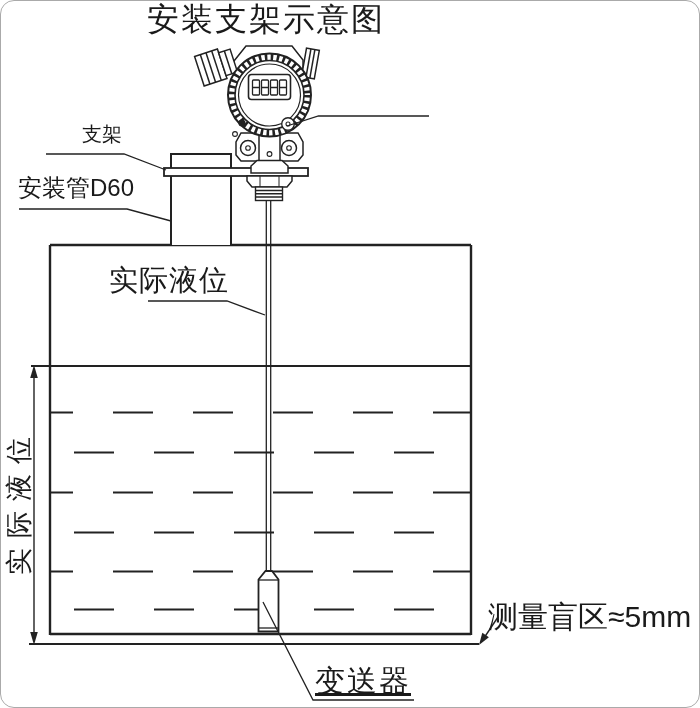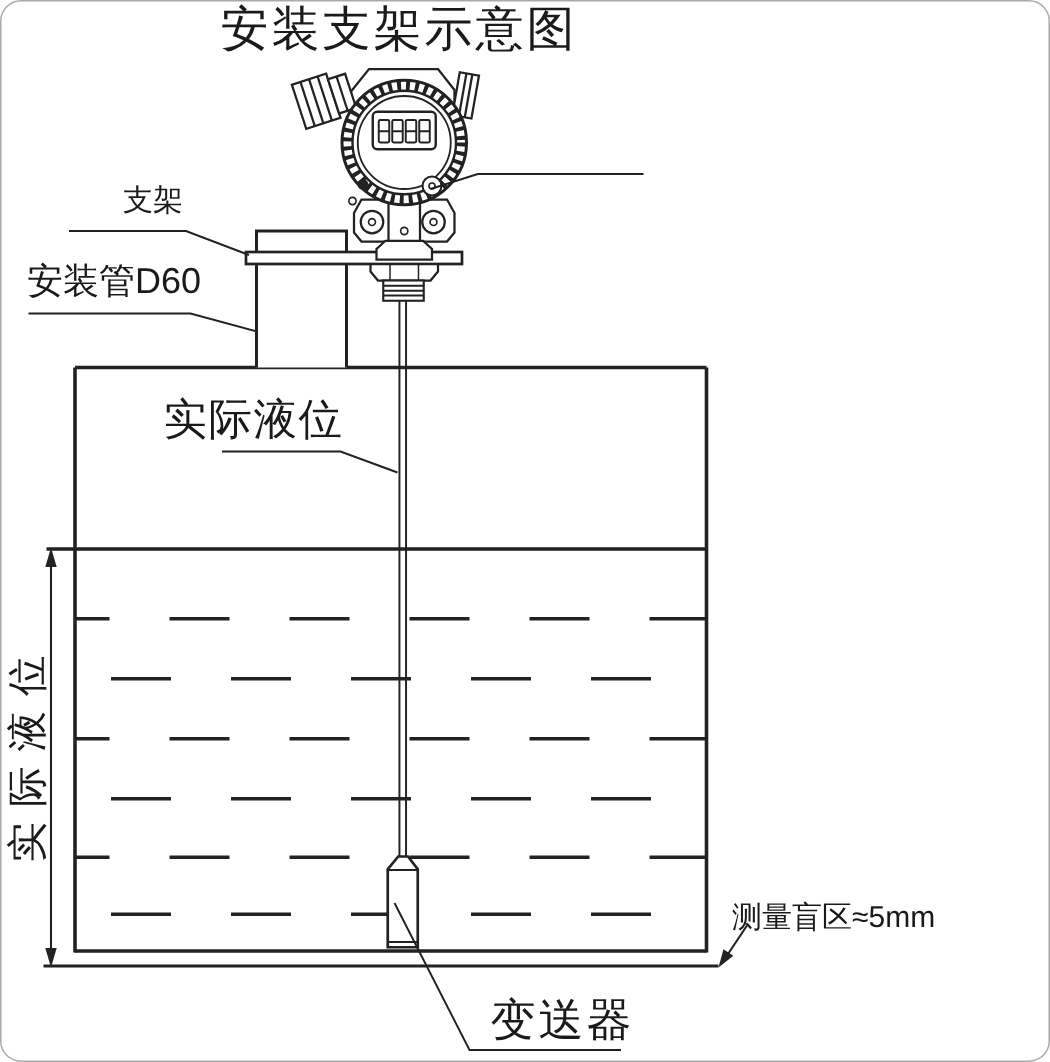--- a/index.html
+++ b/index.html
@@ -12,21 +12,21 @@
   }
   #art{position:absolute;left:0;top:0;}
   .lbl{position:absolute;white-space:nowrap;font-weight:500;color:#1a1a1a;line-height:1;}
   .lbl-title{font-size:32px;letter-spacing:2px;}
   .lbl-junction{font-size:29px;letter-spacing:1px;}
   .lbl-bracket{font-size:20px;margin-left:20px;}
   .lbl-pipe{font-size:24px;}
   .lbl-aircable{font-size:29px;letter-spacing:1px;}
   .lbl-level{font-size:27px;letter-spacing:10px;
     transform:translate(-50%,-50%) rotate(-90deg);}
-  .lbl-blind{font-size:20px;}
+  .lbl-blind{font-size:30px;}
   .lbl-probe{font-size:30px;letter-spacing:2px;}
 </style>
 </head>
 <body>
 
 <div id="stage">
 
   <svg id="art" width="700" height="708" viewBox="0 0 700 708" fill="none" stroke="#222222" stroke-linecap="butt">
 
     <g>
@@ -162,14 +162,14 @@
   <div class="lbl lbl-bracket" style="left:61px;top:123px;">支架</div>
 
   <div class="lbl lbl-pipe" style="left:17px;top:175px;">安装管D60</div>
 
   <div class="lbl lbl-aircable" style="left:108px;top:265px;">实际液位</div>
 
   <div class="lbl lbl-level" style="left:18px;top:500px;">实际液位</div>
 
   <div class="lbl lbl-blind" style="left:487px;top:601px;">测量盲区≈5mm</div>
 
-  <div class="lbl lbl-probe" style="left:326px;top:665px;">变送器</div>
+  <div class="lbl lbl-probe" style="left:314px;top:665px;text-decoration:underline;">变送器</div>
 </div>
 
 </body></html>

